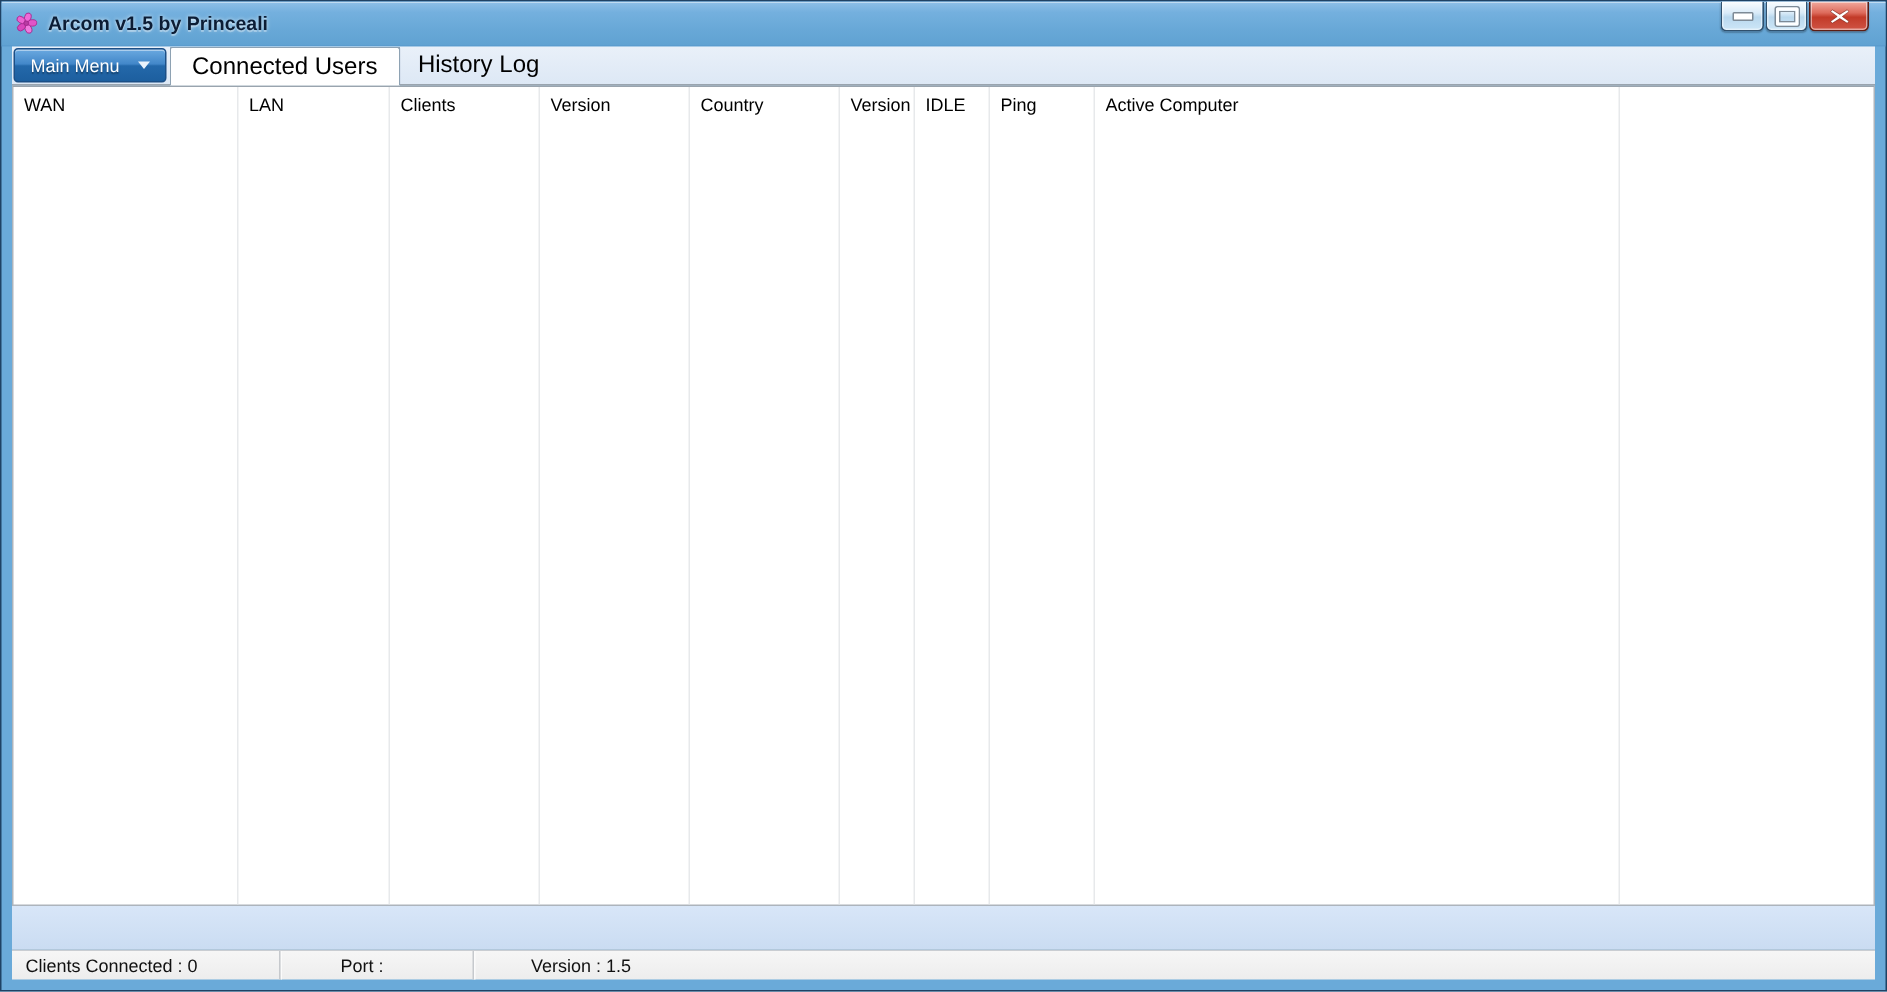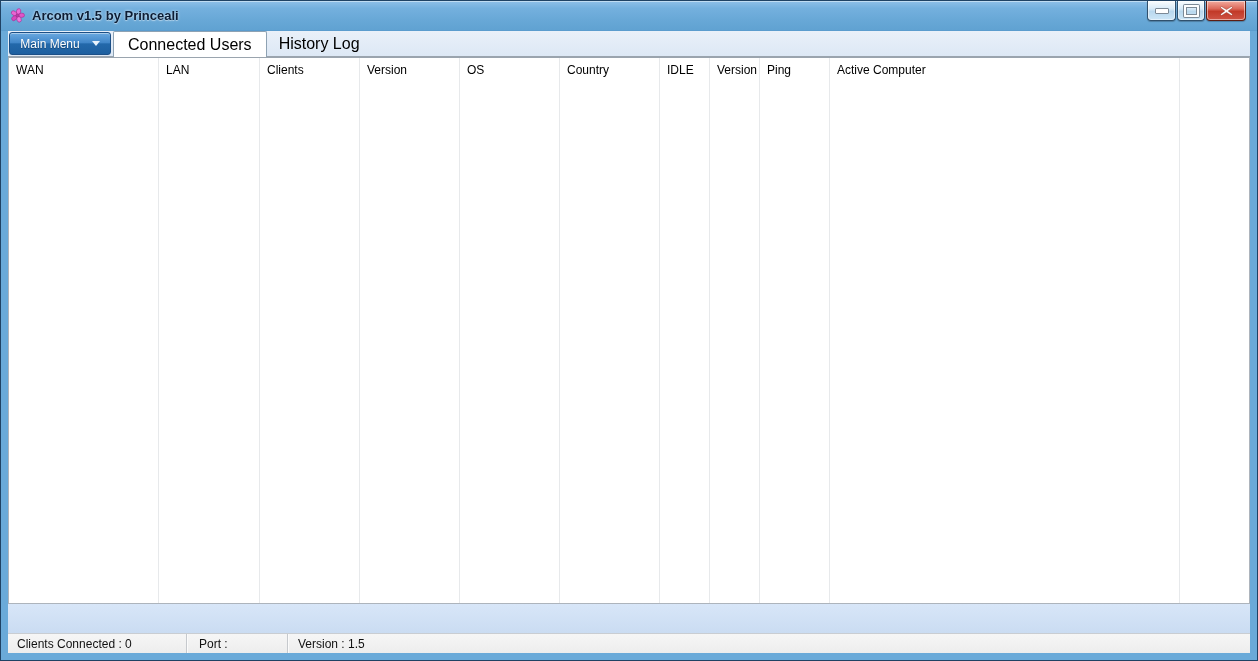--- a/index.html
+++ b/index.html
@@ -90,21 +90,21 @@
   }
   .col { box-sizing:border-box; border-right:1px solid #e7e9eb; padding:5px 0 0 7px; }
   .col-filler { flex:1; border-right:none; padding:0; }
   .col-header { font-size:12px; color:#000; white-space:nowrap; overflow:hidden; }
 
   
   .page-band { height:29px; background:linear-gradient(180deg,#d8e6f8 0%,#cadcf2 100%); }
   .statusbar {
     height:20px; box-sizing:border-box; border-top:1px solid #c9cdd2;
     background:linear-gradient(180deg,#f6f6f6,#ededed);
-    display:flex; align-items:stretch; font-size:12px; color:#111;
+    display:flex; align-items:stretch; font-size:12px; color:#111;gap:28px;
   }
   .status-panel { box-sizing:border-box; display:flex; align-items:center; white-space:nowrap; }
   .status-panel.sep { border-right:1px solid #c6c9cd; box-shadow:1px 0 0 #fbfbfb; }
   .p1 { width:179px; padding-left:9px; }
   .p2 { width:101px; padding-left:12px; }
   .p3 { flex:1; padding-left:10px; }
 </style>
 </head>
 <body>
 
@@ -164,30 +164,27 @@
         <div class="col" style="width: 101px;">
           <div class="col-header">LAN</div>
         </div>
         <div class="col" style="width: 100px;">
           <div class="col-header">Clients</div>
         </div>
         <div class="col" style="width: 100px;">
           <div class="col-header">Version</div>
         </div>
         <div class="col" style="width: 100px;">
-          <div class="col-header">OS</div>
-        </div>
-        <div class="col" style="width: 100px;">
           <div class="col-header">Country</div>
+        </div>
+        <div class="col" style="width: 50px;">
+          <div class="col-header">Version</div>
         </div>
         <div class="col" style="width: 50px;">
           <div class="col-header">IDLE</div>
-        </div>
-        <div class="col" style="width: 50px;">
-          <div class="col-header">Version</div>
         </div>
         <div class="col" style="width: 70px;">
           <div class="col-header">Ping</div>
         </div>
         <div class="col" style="width: 350px;">
           <div class="col-header">Active Computer</div>
         </div>
         <div class="col col-filler"></div>
       </div>
 

